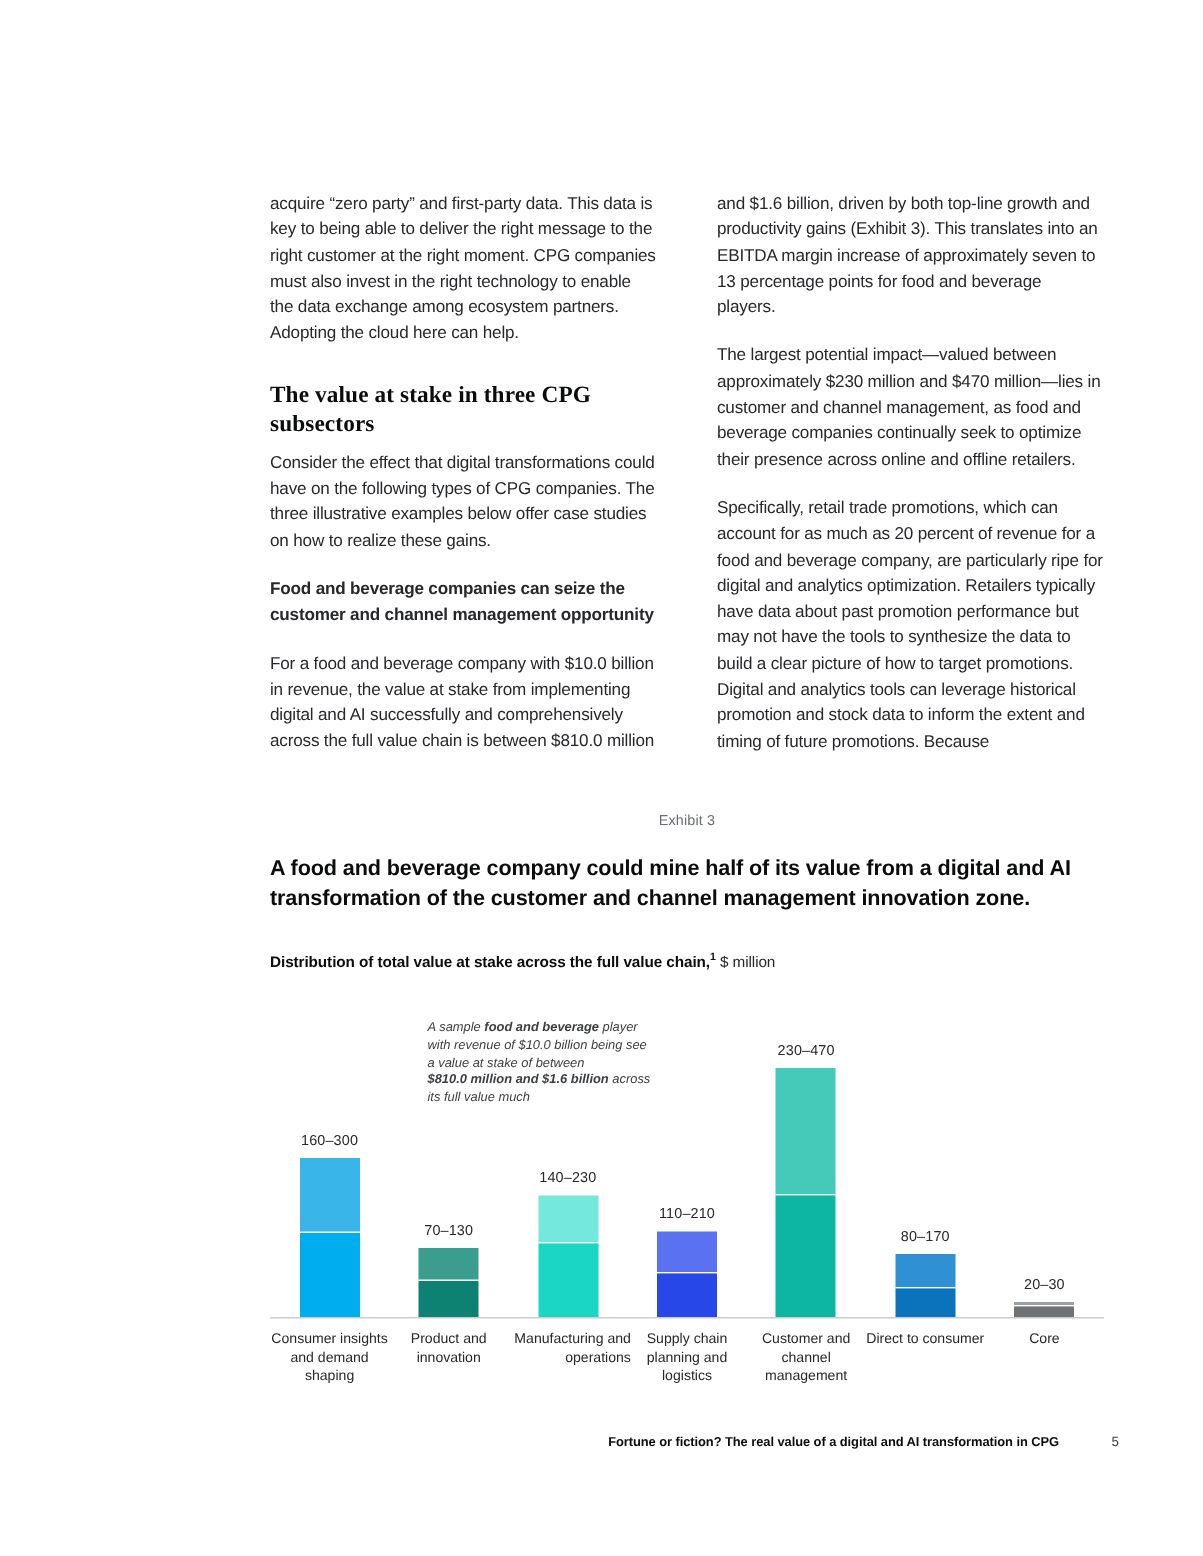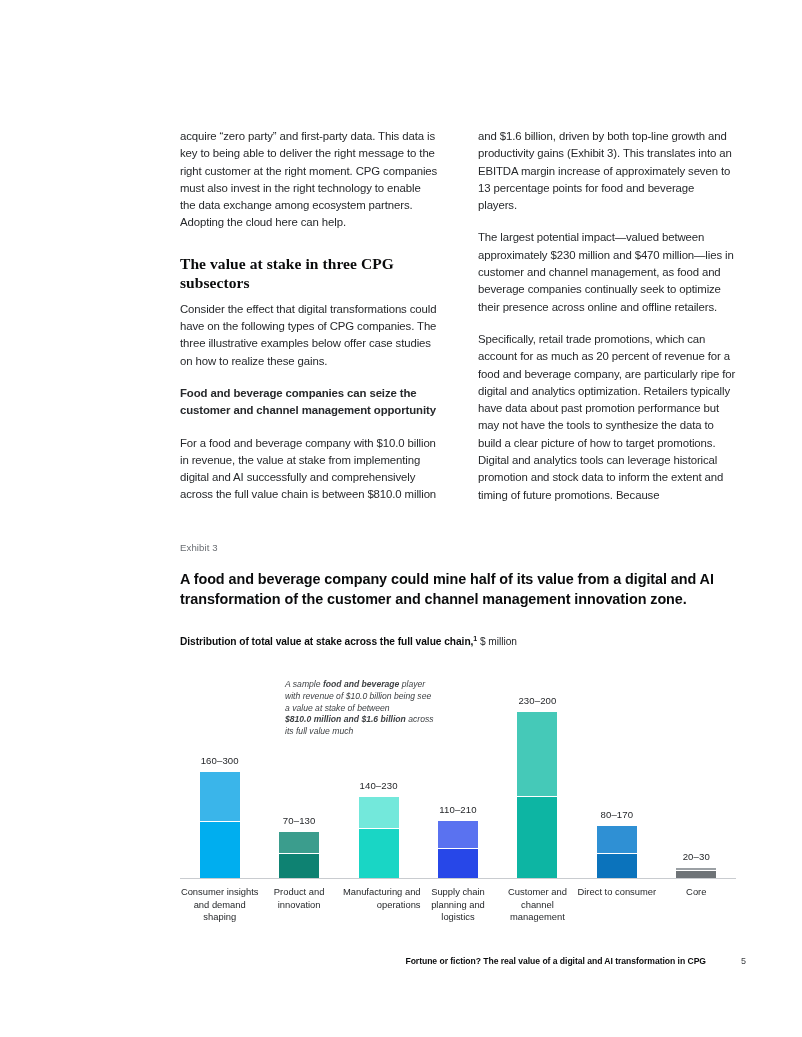--- a/index.html
+++ b/index.html
@@ -52,20 +52,21 @@
   .exhibit{
     position:absolute;
     left:180px; top:542px;
     width:556px;
   }
   .exhibit-label{
     font-size:9.6px;
     color:#6a6e73;
     letter-spacing:0.01em;
     margin-bottom:16px;
+    text-align:center;
   }
   .exhibit-title{
     font-size:14.4px;
     line-height:20px;
     font-weight:700;
     color:#0b0c0d;
     letter-spacing:-0.005em;
     margin-bottom:26px;
   }
   .exhibit-subtitle{
@@ -240,25 +241,25 @@
               <div class="bar" style="height: 57px;">
                 <div class="seg-top" style="height: 35.3191px; background: rgb(90, 114, 240);"></div>
                 <div class="seg-bot" style="height: 38.8511px; background: rgb(39, 71, 232);"></div>
                 <div class="bar-value">110–210</div>
               </div>
             </div>
             <div class="bar-slot" style="left: 319.429px;">
               <div class="bar" style="height: 166px;">
                 <div class="seg-top" style="height: 84.766px; background: rgb(69, 201, 184);"></div>
                 <div class="seg-bot" style="height: 81.234px; background: rgb(13, 181, 163);"></div>
-                <div class="bar-value">230–200</div>
+                <div class="bar-value">230–470</div>
               </div>
             </div>
             <div class="bar-slot" style="left: 398.857px;">
-              <div class="bar" style="height: 52px;">
+              <div class="bar" style="height: 42px;">
                 <div class="seg-top" style="height: 31.7872px; background: rgb(47, 144, 212);"></div>
                 <div class="seg-bot" style="height: 28.2553px; background: rgb(11, 115, 188);"></div>
                 <div class="bar-value">80–170</div>
               </div>
             </div>
             <div class="bar-slot" style="left: 478.286px;">
               <div class="bar" style="height: 10.5957px;">
                 <div class="seg-top" style="height: 3.53191px; background: rgb(155, 160, 164);"></div>
                 <div class="seg-bot" style="height: 7.06383px; background: rgb(110, 115, 119);"></div>
                 <div class="bar-value">20–30</div>

